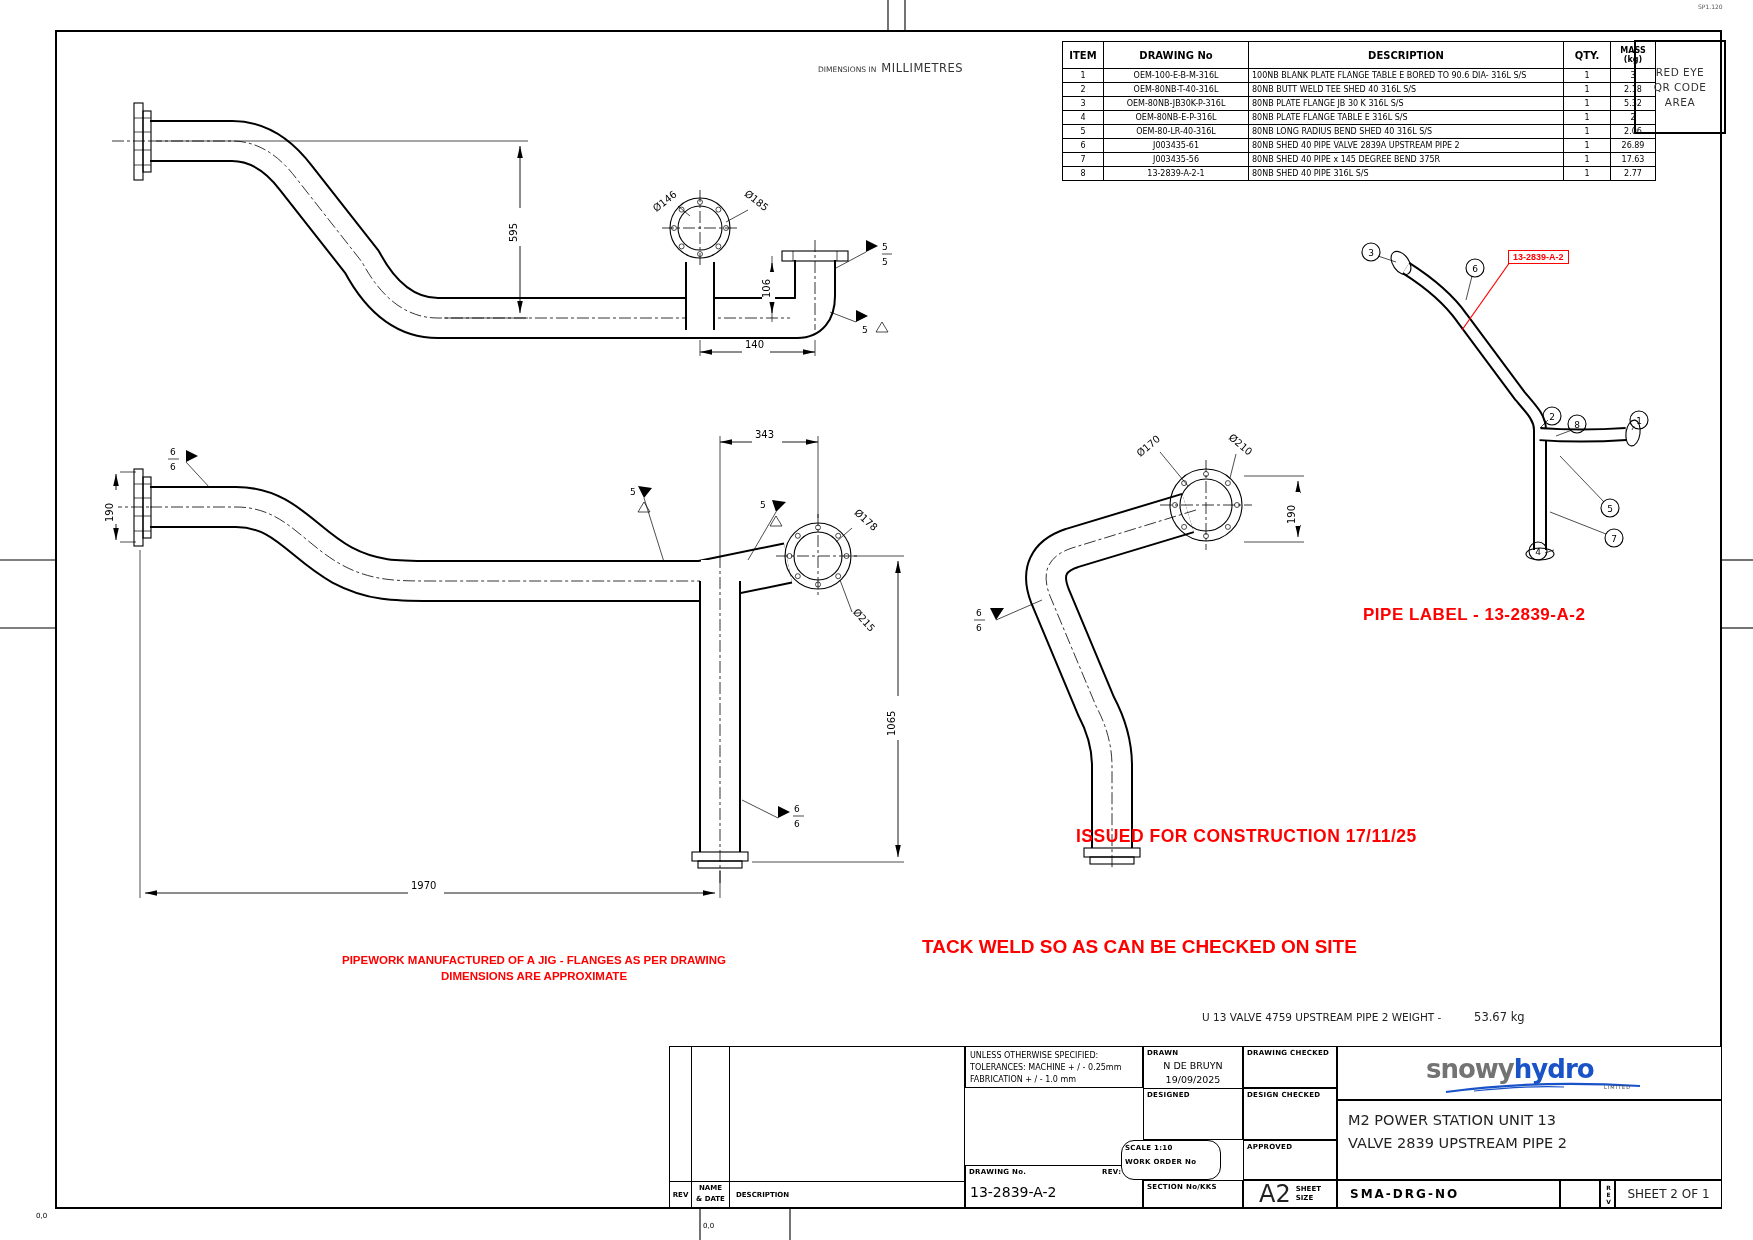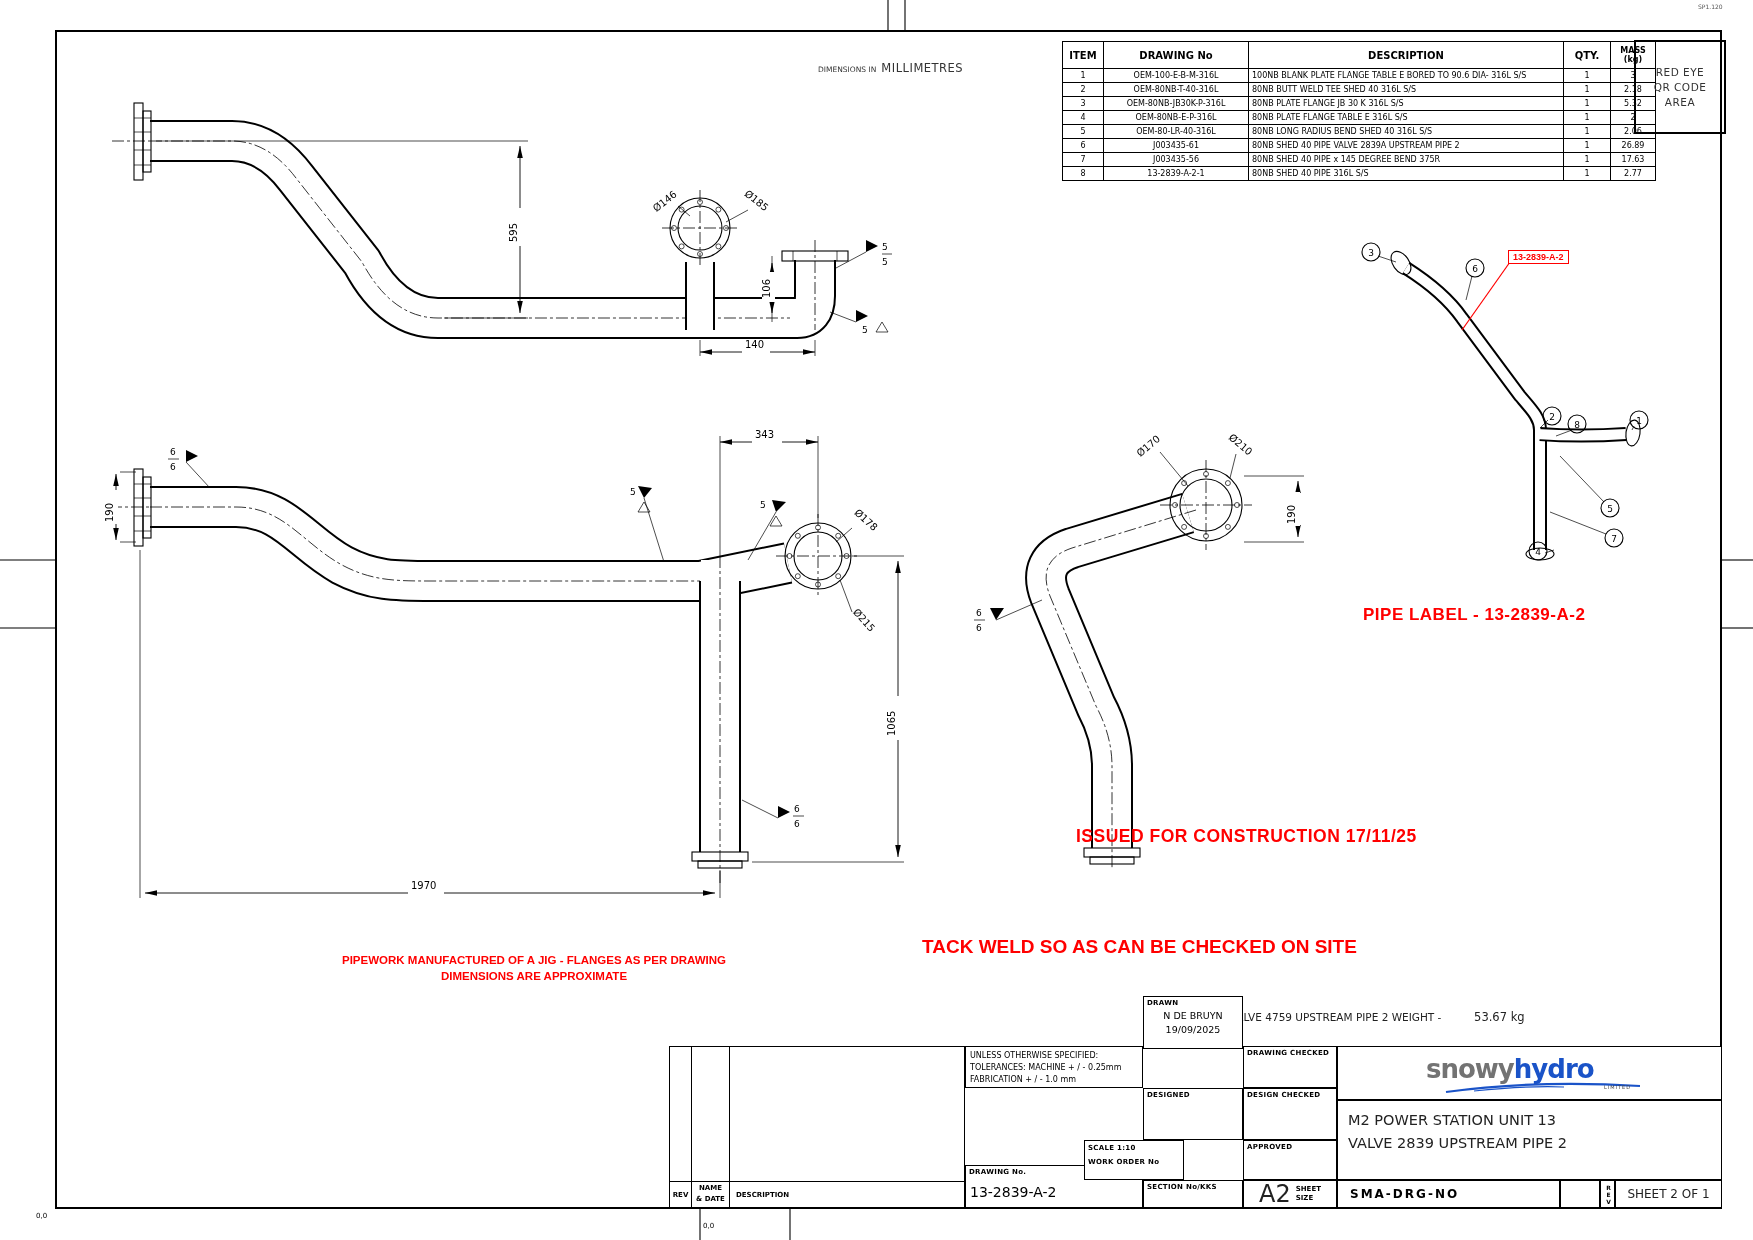--- a/index.html
+++ b/index.html
@@ -425,33 +425,33 @@
     <div>FABRICATION + / - 1.0 mm</div>
   </div>
 
 
   <div class="tb" style="left:965px;top:1165px;width:178px;height:43px;">
     <span class="lbl">DRAWING No.</span>
     <span class="lbl" style="left:136px;">REV:</span>
     <div class="abs" style="left:4px;top:18px;font-size:14px;">13-2839-A-2</div>
   </div>
 
-  <div class="tb" style="left:1143px;top:996px;width:100px;height:53px;">
+  <div class="tb" style="left:1143px;top:1046px;width:100px;height:53px;">
     <span class="lbl">DRAWN</span>
     <div class="abs" style="left:0;top:12px;width:100%;text-align:center;font-size:9.5px;line-height:14px;">
       <div>N DE BRUYN</div>
       <div>19/09/2025</div>
     </div>
   </div>
 
   <div class="tb" style="left:1143px;top:1088px;width:100px;height:52px;">
     <span class="lbl">DESIGNED</span>
   </div>
 
-  <div class="tb" style="left:1084px;top:1140px;width:100px;height:40px;">
+  <div class="tb" style="left:1121px;top:1140px;width:100px;height:40px;border-radius:13px;">
     <span class="lbl" style="top:3px;">SCALE   1:10</span>
     <span class="lbl" style="top:17px;">WORK ORDER No</span>
   </div>
 
   <div class="tb" style="left:1143px;top:1180px;width:100px;height:28px;">
     <span class="lbl">SECTION No/KKS</span>
   </div>
 
   <div class="tb" style="left:1243px;top:1046px;width:94px;height:42px;">
     <span class="lbl">DRAWING CHECKED</span>

